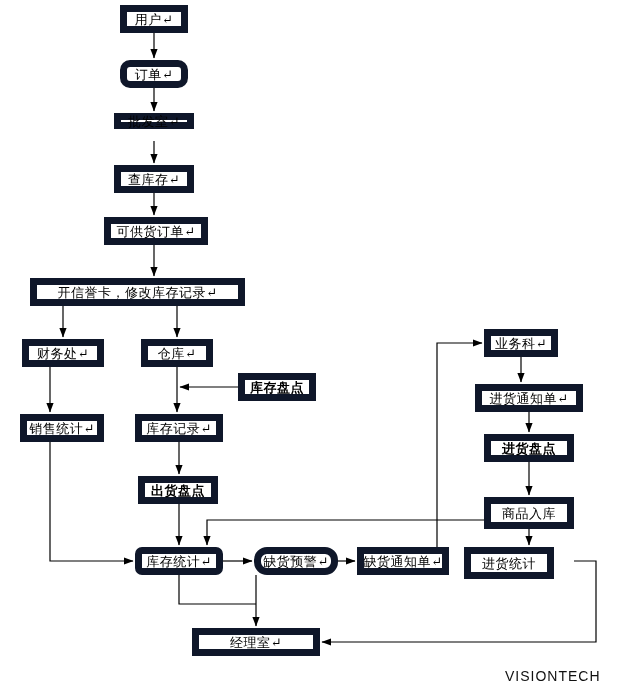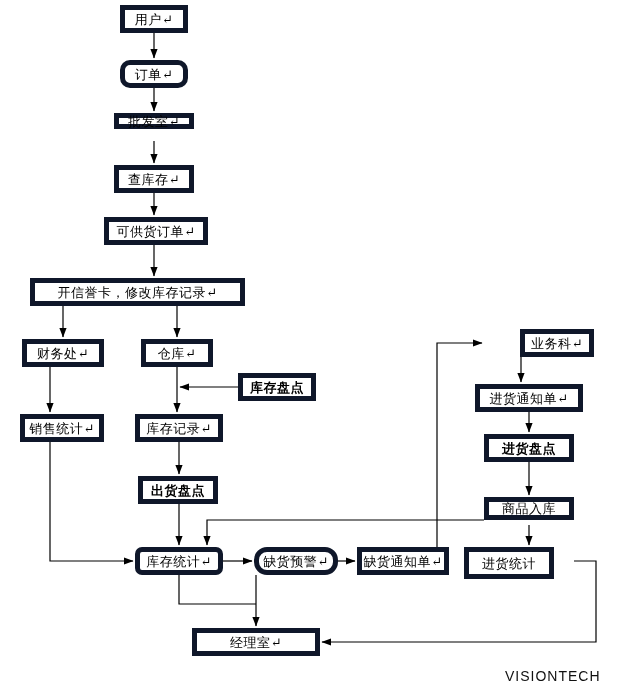--- a/index.html
+++ b/index.html
@@ -13,21 +13,21 @@
   #canvas {
     position: relative;
     width: 618px;
     height: 700px;
     background: #ffffff;
     overflow: hidden;
   }
   .node {
     position: absolute;
     box-sizing: border-box;
-    border: 5px solid #0f172a;
+    border: 7px solid #0f172a;
     background: #ffffff;
     color: #000000;
     font-size: 13px;
     line-height: 1;
     display: flex;
     align-items: center;
     justify-content: center;
     white-space: nowrap;
     letter-spacing: 0.5px;
   }
@@ -119,22 +119,22 @@
     <div class="node" style="left:30px;top:278px;width:215px;height:28px;">开信誉卡，修改库存记录↵</div>
     <div class="node" style="left:22px;top:339px;width:82px;height:28px;">财务处↵</div>
     <div class="node" style="left:141px;top:339px;width:72px;height:28px;">仓库↵</div>
     <div class="node bold" style="left:238px;top:373px;width:78px;height:28px;">库存盘点</div>
     <div class="node" style="left:20px;top:414px;width:84px;height:28px;">销售统计↵</div>
     <div class="node" style="left:135px;top:414px;width:88px;height:28px;">库存记录↵</div>
     <div class="node bold" style="left:138px;top:476px;width:80px;height:28px;">出货盘点</div>
     <div class="node" style="left:135px;top:547px;width:88px;height:28px;border-radius:7px;">库存统计↵</div>
     <div class="node" style="left:254px;top:547px;width:84px;height:28px;border-radius:13px;">缺货预警↵</div>
     <div class="node" style="left:357px;top:547px;width:92px;height:28px;">缺货通知单↵</div>
-    <div class="node" style="left:484px;top:329px;width:74px;height:28px;margin-left:36px;">业务科↵</div>
+    <div class="node" style="left:484px;top:329px;width:74px;height:28px;">业务科↵</div>
     <div class="node" style="left:475px;top:384px;width:108px;height:28px;">进货通知单↵</div>
     <div class="node bold" style="left:484px;top:434px;width:90px;height:28px;">进货盘点</div>
-    <div class="node" style="left:484px;top:497px;width:90px;height:23px;text-align:center;">商品入库</div>
+    <div class="node" style="left:484px;top:497px;width:90px;height:32px;text-align:center;">商品入库</div>
     <div class="node" style="left:464px;top:547px;width:90px;height:32px;">进货统计</div>
     <div class="node" style="left:192px;top:628px;width:128px;height:28px;">经理室↵</div>
   </div>
 
   <div class="watermark" style="left:505px;top:668px;">VISIONTECH</div>
 </div>
 
 </body></html>

